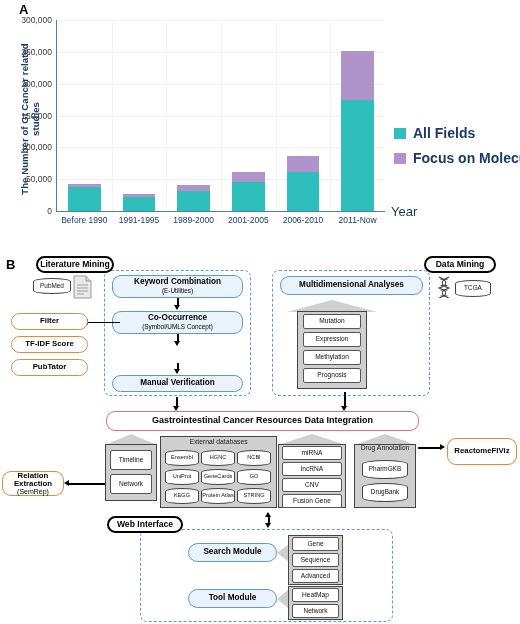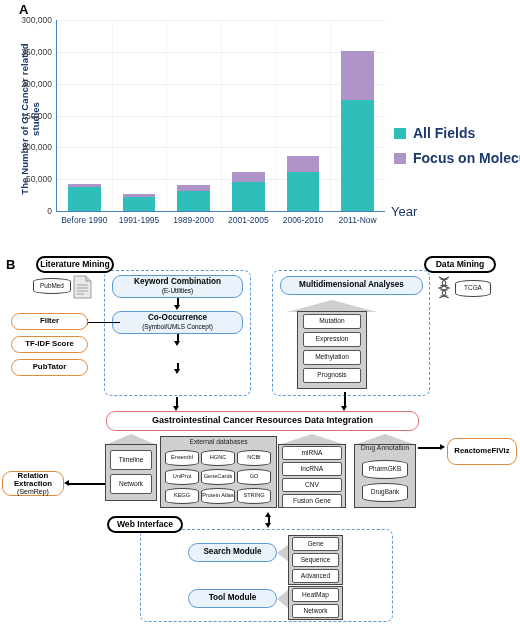--- a/index.html
+++ b/index.html
@@ -258,20 +258,23 @@
   <div class="node blue" style="left:112px; top:57px; width:131px; height:23px;">
     <span>Co-Occurrence</span>
     <span class="sub">(Symbol/UMLS Concept)</span>
   </div>
   <div class="arrow-line" style="left:177px; top:80px; width:1.6px; height:8px;"></div>
   <div class="arrow-head ah-down" style="left:174px; top:87px;"></div>
 
   <div class="arrow-line" style="left:177px; top:109px; width:1.6px; height:7px;"></div>
   <div class="arrow-head ah-down" style="left:174px; top:115px;"></div>
 
+  <div class="node blue" style="left:112px; top:121px; width:131px; height:17px;">
+    <span>Manual Verification</span>
+  </div>
 
   <div class="arrow-line" style="left:88px; top:67.5px; width:32px; height:1.6px;"></div>
   <div class="arrow-head ah-left" style="left:83px; top:64.5px;"></div>
 
   <div class="node orange" style="left:11px; top:59px; width:77px; height:17px;">
     <span>Filter</span>
   </div>
   <div class="node orange" style="left:11px; top:82px; width:77px; height:17px;">
     <span>TF-IDF Score</span>
   </div>

